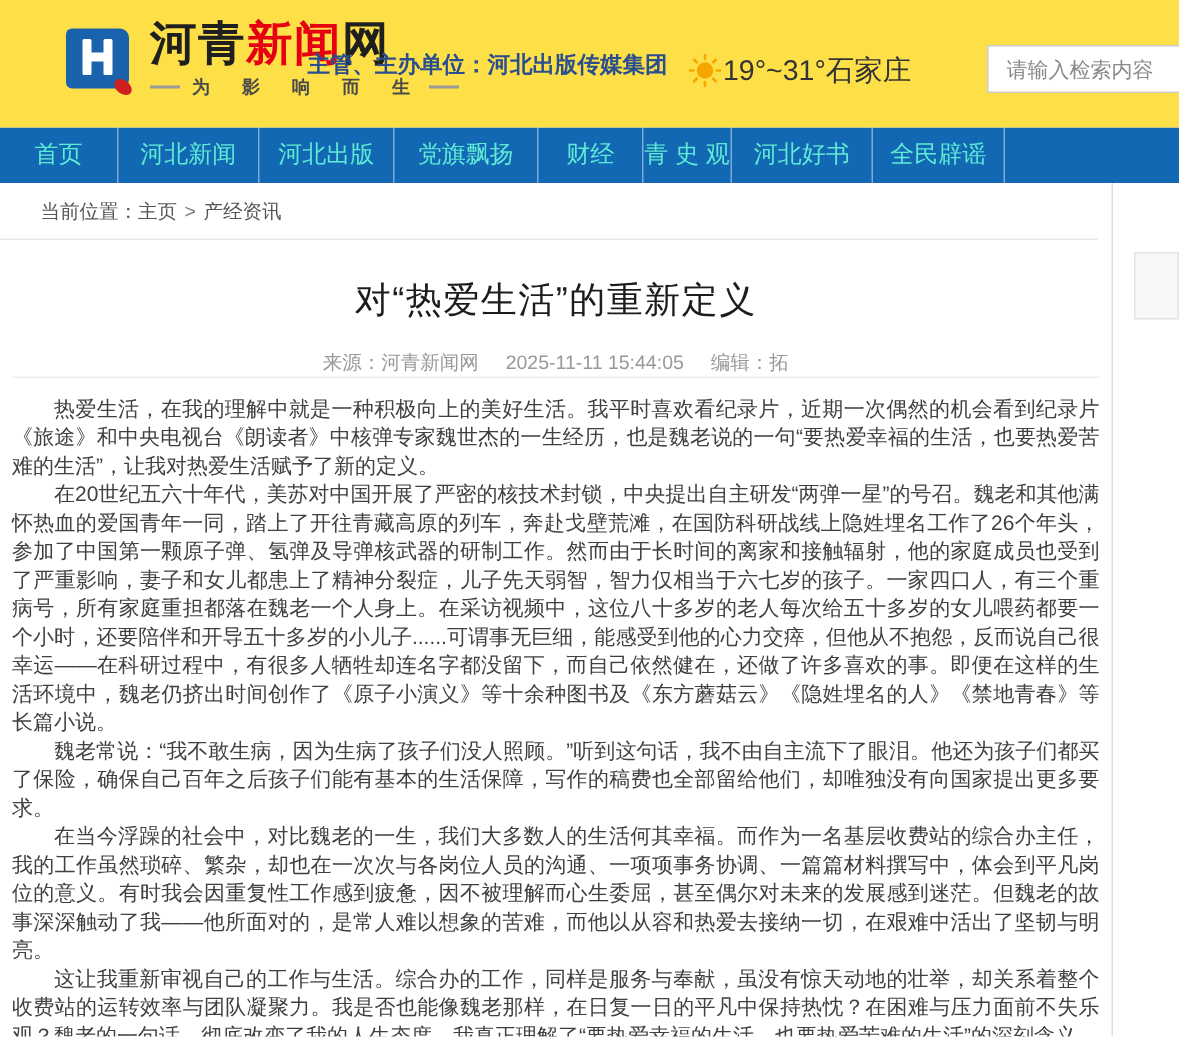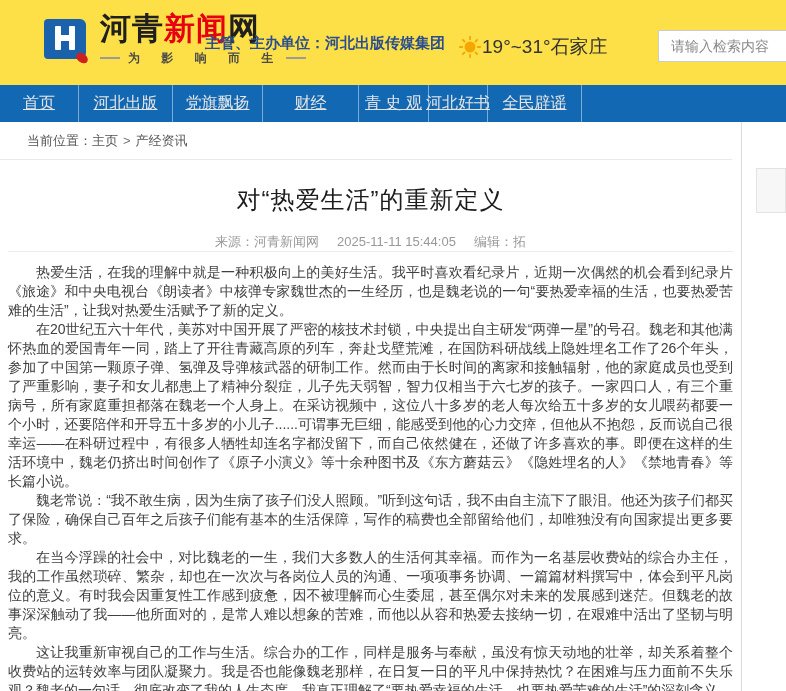--- a/index.html
+++ b/index.html
@@ -20,22 +20,22 @@
   .sponsor { position: absolute; left: 205px; top: 34px; color: #2b4e8e; font-size: 15px; font-weight: bold; }
   .weather { position: absolute; left: 459px; top: 34px; display: flex; align-items: center; gap: 1px; color: #333; font-size: 19px; }
   .sun { width: 22px; height: 22px; }
   .search-input { position: absolute; left: 658px; top: 30px; width: 170px; height: 32px;
     border: 1px solid #ccc; background: #fff; padding: 0 12px; font-size: 14px; color: #333; outline: none;
     font-family: inherit; }
   .search-input::placeholder { color: #8a8a8a; }
 
   
   .nav { height: 37px; background: #1268b3; display: flex; }
-  .nav-item { display: flex; align-items: center; justify-content: center; color: #e5e5e5; font-size: 16px;
-    border-right: 1px solid rgba(255,255,255,.45); cursor: pointer; white-space: nowrap; text-decoration: underline; }
+  .nav-item { display: flex; align-items: center; justify-content: center; color: #5eead4; font-size: 16px;
+    border-right: 1px solid rgba(255,255,255,.45); cursor: pointer; white-space: nowrap; }
   .nav-item:nth-child(1) { width: 79px; }
   .nav-item:nth-child(2) { width: 94px; }
   .nav-item:nth-child(3) { width: 90px; }
   .nav-item:nth-child(4) { width: 96px; }
   .nav-item:nth-child(5) { width: 70px; }
   .nav-item:nth-child(6) { width: 59px; }
   .nav-item:nth-child(7) { width: 94px; }
   .nav-item:nth-child(8) { width: 88px; }
   .nav-item:nth-child(9) { width: 89px; }
 
@@ -103,20 +103,21 @@
       </svg>
     </span>
     <span>19°~31°石家庄</span>
   </div>
 
   <input class="search-input" type="text" placeholder="请输入检索内容" style="">
 </div>
 
 <div class="nav">
   <div class="nav-item">首页</div>
+  <div class="nav-item">河北新闻</div>
   <div class="nav-item">河北出版</div>
   <div class="nav-item">党旗飘扬</div>
   <div class="nav-item">财经</div>
   <div class="nav-item">青 史 观</div>
   <div class="nav-item">河北好书</div>
   <div class="nav-item">全民辟谣</div>
 </div>
 
 <div class="main">
   <div class="left-col">

